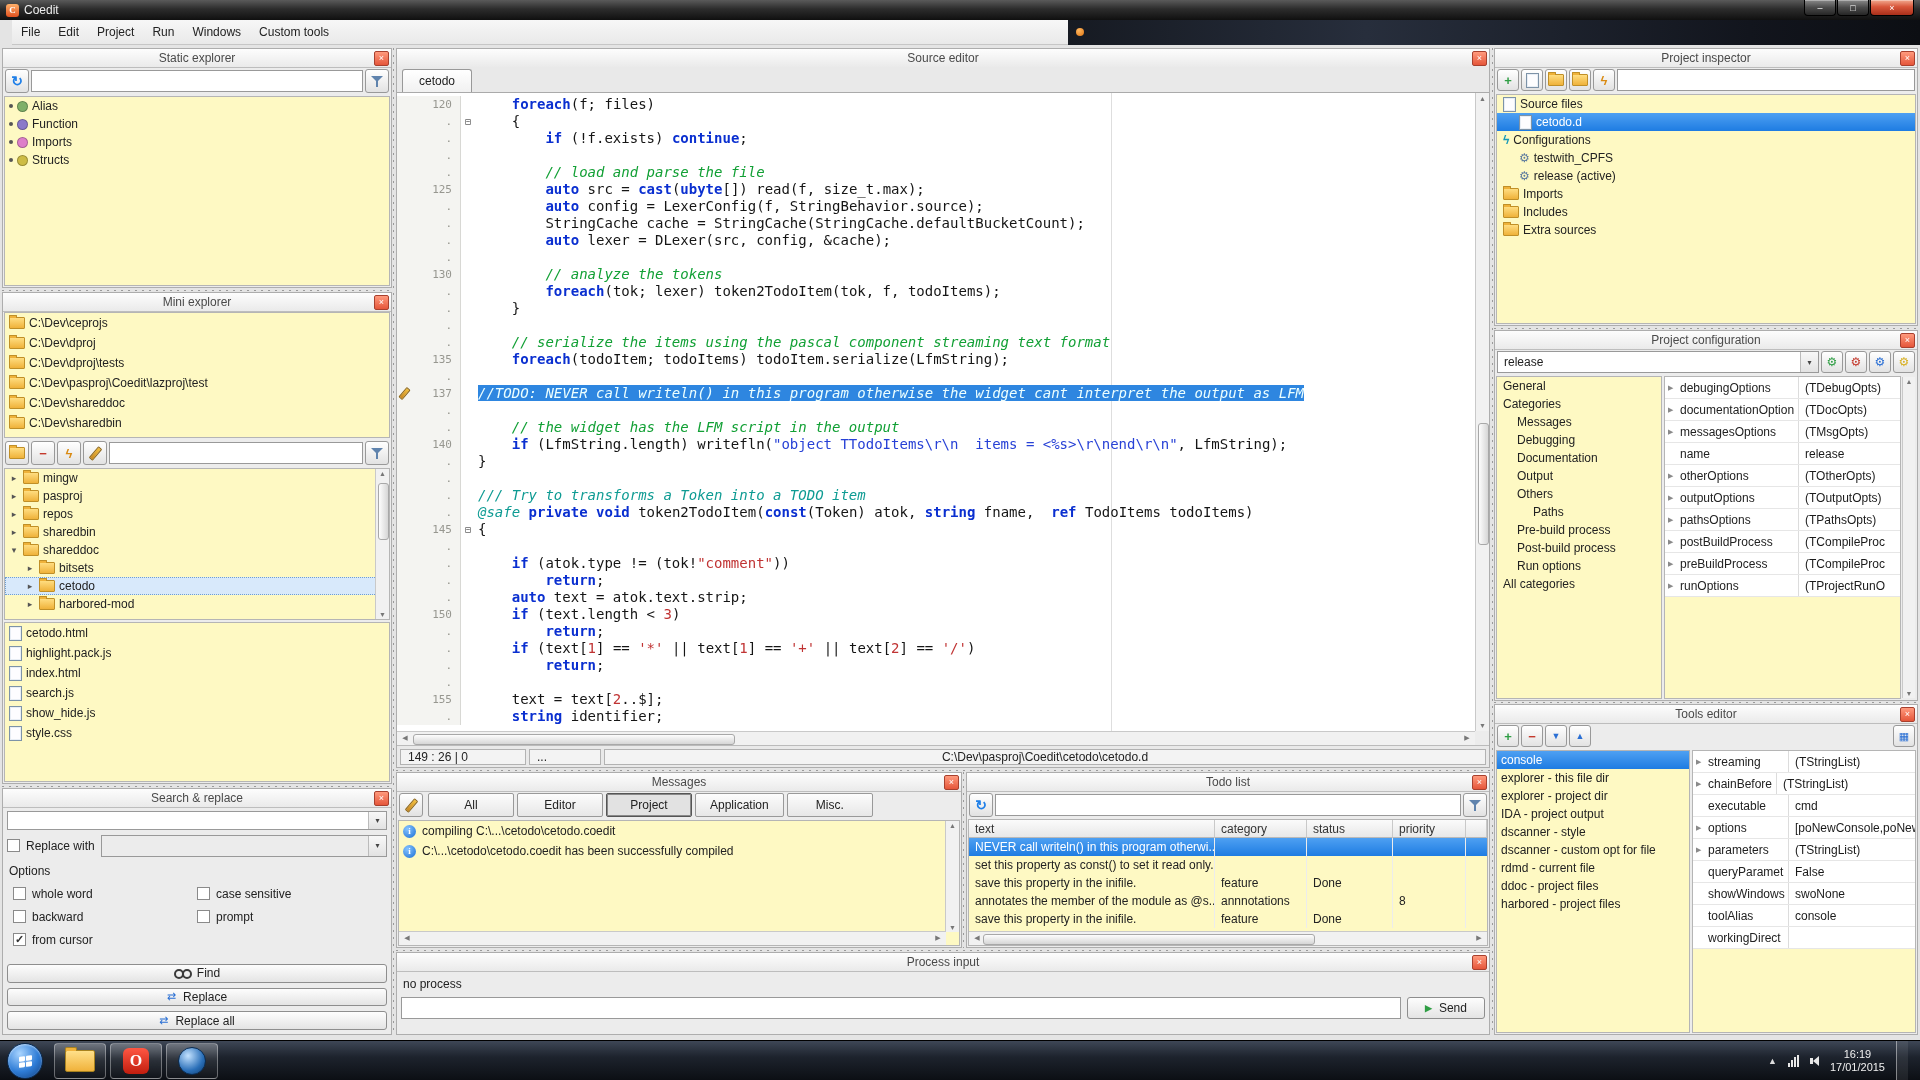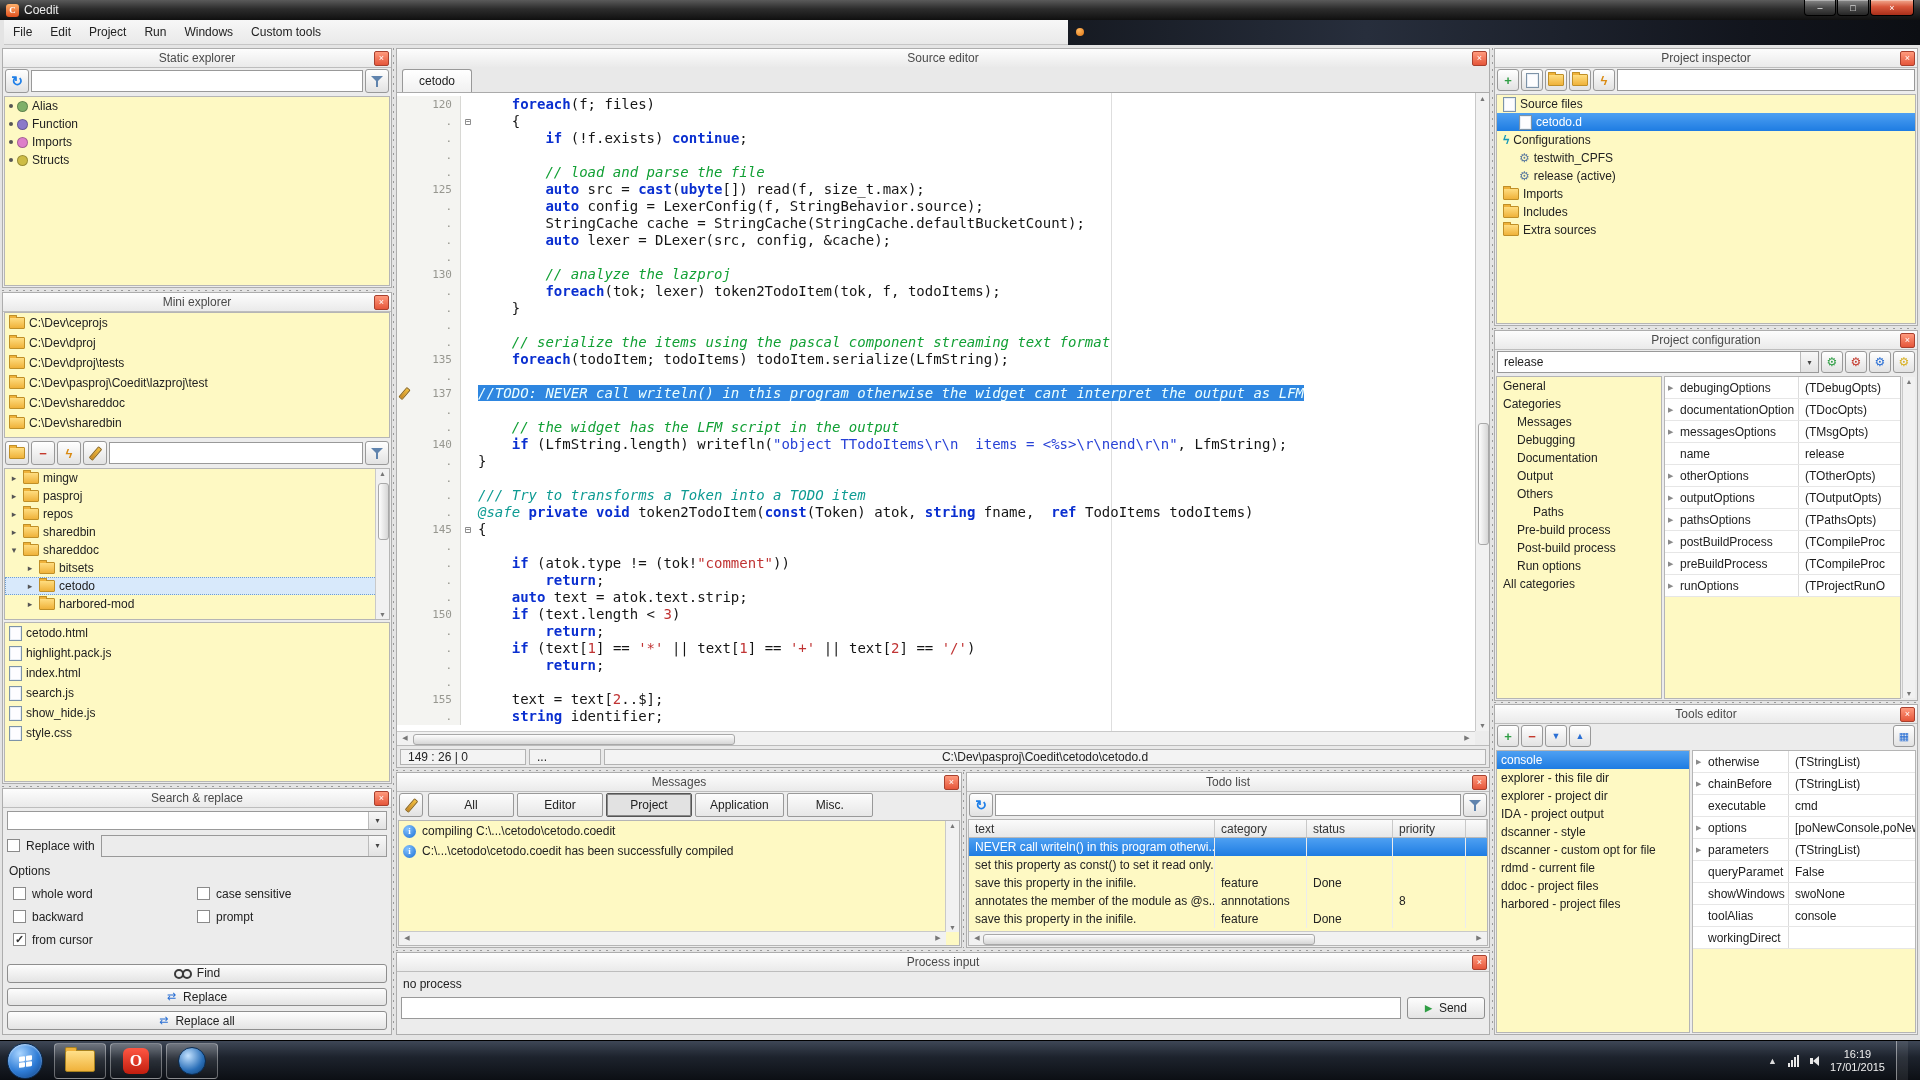--- a/index.html
+++ b/index.html
@@ -13,21 +13,21 @@
   .app-icon{width:13px;height:13px;border-radius:3px;margin-right:5px;
     background:linear-gradient(#ffb06a,#e2511f);display:flex;align-items:center;justify-content:center;
     color:#fff;font:bold 9px "Liberation Serif",serif;}
   .capbtns{position:absolute;top:0;right:6px;display:flex;}
   .capbtn{width:30px;height:15px;margin-left:1px;border:1px solid #000;border-top:none;
     border-radius:0 0 4px 4px;background:linear-gradient(#8a8a8a,#4a4a4a 50%,#262626);
     color:#fff;font-size:9px;display:flex;align-items:center;justify-content:center;
     box-shadow:inset 0 1px 0 rgba(255,255,255,.35);}
   .capbtn.close{width:42px;background:linear-gradient(#f2a98f,#d8563a 45%,#a92f1a);}
 
-  .menubar{position:absolute;left:4px;top:20px;width:1068px;height:24px;
+  .menubar{position:absolute;left:12px;top:20px;width:1068px;height:24px;
     background:linear-gradient(#f7f7f7,#e9e9e9);border-bottom:1px solid #c6c6c6;display:flex;align-items:center;}
   .menu-item{padding:0 9px;line-height:23px;color:#222;}
   .wall-top{position:absolute;left:1068px;top:20px;width:852px;height:25px;
     background:linear-gradient(90deg,#161a22,#272e3c 35%,#12151d 80%,#0c0e13);}
   .wall-dot{position:absolute;left:8px;top:8px;width:8px;height:8px;border-radius:50%;
     background:radial-gradient(circle at 35% 30%,#ffb861,#e07612);}
 
   
   .panel{position:absolute;background:#ececec;border:1px solid #adadad;box-sizing:border-box;}
   .phead{height:18px;display:flex;align-items:center;justify-content:center;position:relative;
@@ -472,21 +472,21 @@
           <div class="code-row"><span class="gut">120</span><span class="fold"></span><span class="ctext"><span class="tok-p">    </span><span class="tok-k">foreach</span><span class="tok-p">(f; files)</span></span></div>
           <div class="code-row"><span class="gut">.</span><span class="fold">⊟</span><span class="ctext"><span class="tok-p">    {</span></span></div>
           <div class="code-row"><span class="gut">.</span><span class="fold"></span><span class="ctext"><span class="tok-p">        </span><span class="tok-k">if</span><span class="tok-p"> (!f.exists) </span><span class="tok-k">continue</span><span class="tok-p">;</span></span></div>
           <div class="code-row"><span class="gut">.</span><span class="fold"></span><span class="ctext"></span></div>
           <div class="code-row"><span class="gut">.</span><span class="fold"></span><span class="ctext"><span class="tok-c">        // load and parse the file</span></span></div>
           <div class="code-row"><span class="gut">125</span><span class="fold"></span><span class="ctext"><span class="tok-p">        </span><span class="tok-k">auto</span><span class="tok-p"> src = </span><span class="tok-k">cast</span><span class="tok-p">(</span><span class="tok-k">ubyte</span><span class="tok-p">[]) read(f, size_t.max);</span></span></div>
           <div class="code-row"><span class="gut">.</span><span class="fold"></span><span class="ctext"><span class="tok-p">        </span><span class="tok-k">auto</span><span class="tok-p"> config = LexerConfig(f, StringBehavior.source);</span></span></div>
           <div class="code-row"><span class="gut">.</span><span class="fold"></span><span class="ctext"><span class="tok-p">        StringCache cache = StringCache(StringCache.defaultBucketCount);</span></span></div>
           <div class="code-row"><span class="gut">.</span><span class="fold"></span><span class="ctext"><span class="tok-p">        </span><span class="tok-k">auto</span><span class="tok-p"> lexer = DLexer(src, config, &amp;cache);</span></span></div>
           <div class="code-row"><span class="gut">.</span><span class="fold"></span><span class="ctext"></span></div>
-          <div class="code-row"><span class="gut">130</span><span class="fold"></span><span class="ctext"><span class="tok-c">        // analyze the lazproj</span></span></div>
+          <div class="code-row"><span class="gut">130</span><span class="fold"></span><span class="ctext"><span class="tok-c">        // analyze the tokens</span></span></div>
           <div class="code-row"><span class="gut">.</span><span class="fold"></span><span class="ctext"><span class="tok-p">        </span><span class="tok-k">foreach</span><span class="tok-p">(tok; lexer) token2TodoItem(tok, f, todoItems);</span></span></div>
           <div class="code-row"><span class="gut">.</span><span class="fold"></span><span class="ctext"><span class="tok-p">    }</span></span></div>
           <div class="code-row"><span class="gut">.</span><span class="fold"></span><span class="ctext"></span></div>
           <div class="code-row"><span class="gut">.</span><span class="fold"></span><span class="ctext"><span class="tok-c">    // serialize the items using the pascal component streaming text format</span></span></div>
           <div class="code-row"><span class="gut">135</span><span class="fold"></span><span class="ctext"><span class="tok-p">    </span><span class="tok-k">foreach</span><span class="tok-p">(todoItem; todoItems) todoItem.serialize(LfmString);</span></span></div>
           <div class="code-row"><span class="gut">.</span><span class="fold"></span><span class="ctext"></span></div>
           <div class="code-row"><span class="gut">137<span class="mark"></span></span><span class="fold"></span><span class="ctext"><span class="tok-hl">//TODO: NEVER call writeln() in this program otherwise the widget cant interpret the output as LFM</span></span></div>
           <div class="code-row"><span class="gut">.</span><span class="fold"></span><span class="ctext"></span></div>
           <div class="code-row"><span class="gut">.</span><span class="fold"></span><span class="ctext"><span class="tok-c">    // the widget has the LFM script in the output</span></span></div>
           <div class="code-row"><span class="gut">140</span><span class="fold"></span><span class="ctext"><span class="tok-p">    </span><span class="tok-k">if</span><span class="tok-p"> (LfmString.length) writefln(</span><span class="tok-sb">"object TTodoItems\r\n  items = &lt;%s&gt;\r\nend\r\n"</span><span class="tok-p">, LfmString);</span></span></div>
@@ -862,26 +862,26 @@
             <div class="litem">dscanner - custom opt for file</div>
             <div class="litem">rdmd - current file</div>
             <div class="litem">ddoc - project files</div>
             <div class="litem">harbored - project files</div>
           </div>
         <div class="listbox grow">
           <div id="tools-props">
               <div class="prow">
                 <div class="pname" style="width: 96px;">
                   <span class="pexp">▶</span>
-                  <span>otherwise</span>
+                  <span>streaming</span>
                 </div>
                 <div class="pval">(TStringList)</div>
               </div>
               <div class="prow">
-                <div class="pname" style="width: 96px; text-align: right;">
+                <div class="pname" style="width: 84px; text-align: right;">
                   <span class="pexp">▶</span>
                   <span>chainBefore</span>
                 </div>
                 <div class="pval">(TStringList)</div>
               </div>
               <div class="prow">
                 <div class="pname" style="width: 96px;">
                   <span>executable</span>
                 </div>
                 <div class="pval">cmd</div>

